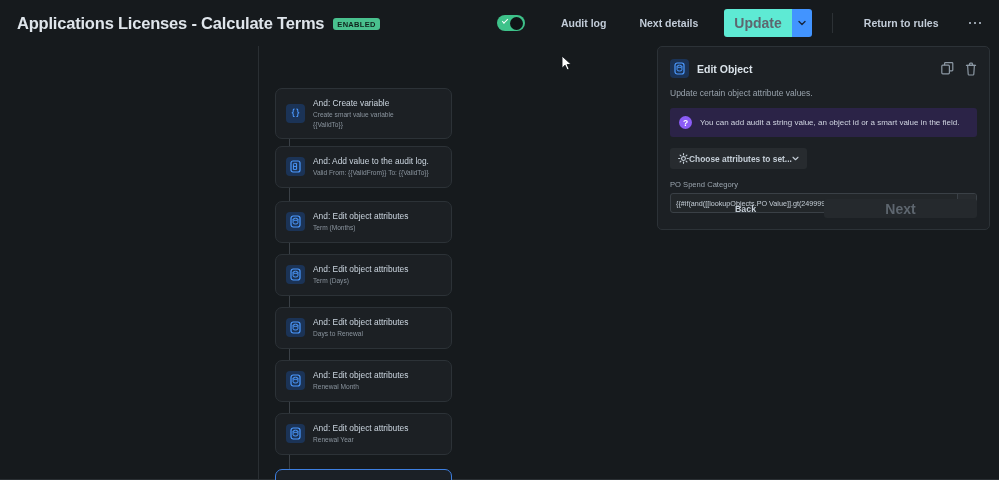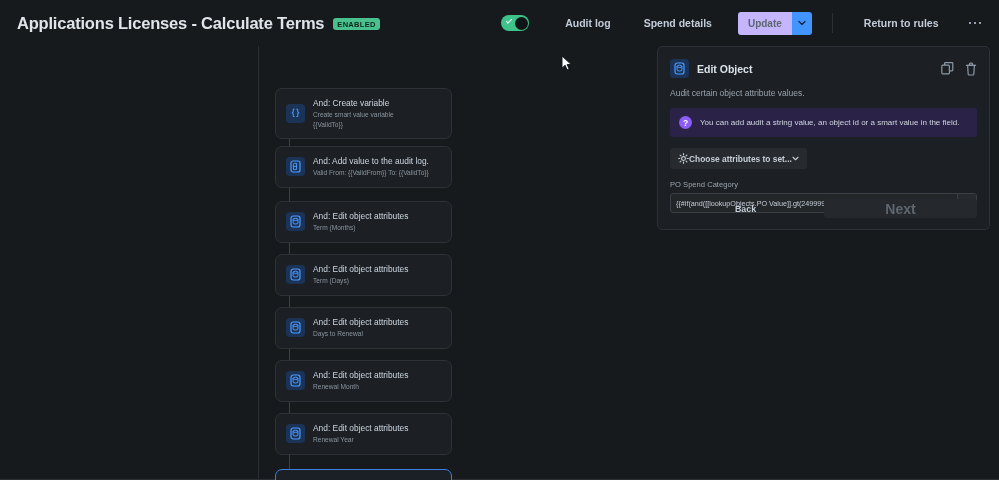--- a/index.html
+++ b/index.html
@@ -56,22 +56,22 @@
     border-left: 1.6px solid #ffffff;
     border-bottom: 1.6px solid #ffffff;
     transform: rotate(-45deg);
   }
   .tb-link {
     font-size: 10.5px; font-weight: 700; color: #c2ccd8;
     padding: 6px 11px; border-radius: 3px; white-space: nowrap;
   }
   .update-group { display: flex; align-items: stretch; margin-left: 4px; }
   .update-btn {
-    font-size: 10px; font-weight: 700; color: #5e666f;
-    background: #c4b5fd;
+    font-size: 14px; font-weight: 700; color: #5e666f;
+    background: #5eead4;
     padding: 6px 10px; border-radius: 3px 0 0 3px;
     display: flex; align-items: center;
   }
   .update-caret {
     background: #4294ff;
     width: 20px; border-radius: 0 3px 3px 0;
     display: flex; align-items: center; justify-content: center;
   }
   .update-caret svg { display: block; }
   .sep {
@@ -234,21 +234,21 @@
   <div>
     <span class="page-title">Applications Licenses - Calculate Terms</span><span class="enabled-badge">ENABLED</span>
   </div>
 
   <div class="topbar-right">
     <div class="toggle">
       <div class="knob"></div>
       <div class="check"></div>
     </div>
     <div class="tb-link">Audit log</div>
-    <div class="tb-link">Spend details</div>
+    <div class="tb-link">Next details</div>
     <div class="update-group">
       <div class="update-btn">Update</div>
       <div class="update-caret">
         <svg width="8" height="6" viewBox="0 0 8 6">
           <path d="M1 1.5 L4 4.5 L7 1.5" stroke="#16263f" stroke-width="1.4" fill="none" stroke-linecap="round" stroke-linejoin="round"></path>
         </svg>
       </div>
     </div>
     <div class="sep"></div>
     <div class="tb-link">Return to rules</div>
@@ -403,21 +403,21 @@
         <rect x="0.8" y="3.2" width="7.6" height="8.6" rx="1" fill="none" stroke="#8c98a4" stroke-width="1.2"></rect>
         <path d="M3.6 3.2 V1.4 a0.8 0.8 0 0 1 0.8 -0.8 H11 a0.8 0.8 0 0 1 0.8 0.8 V8 a0.8 0.8 0 0 1 -0.8 0.8 H8.4" fill="none" stroke="#8c98a4" stroke-width="1.2"></path>
       </svg>
       <svg width="12" height="14" viewBox="0 0 12 14">
         <path d="M1.4 3.3 h9.2 M4.6 3.3 V1.9 a0.7 0.7 0 0 1 0.7 -0.7 h1.4 a0.7 0.7 0 0 1 0.7 0.7 V3.3" fill="none" stroke="#8c98a4" stroke-width="1.2" stroke-linecap="round"></path>
         <path d="M2.6 3.3 L3.2 12.3 a0.8 0.8 0 0 0 0.8 0.7 h4 a0.8 0.8 0 0 0 0.8 -0.7 L9.4 3.3 Z" fill="none" stroke="#8c98a4" stroke-width="1.2" stroke-linejoin="round"></path>
       </svg>
     </div>
   </div>
 
-  <div class="panel-desc">Audit certain object attribute values.</div>
+  <div class="panel-desc">Update certain object attribute values.</div>
 
   <div class="info-box">
     <div class="info-icon">?</div>
     <div class="info-text">You can add audit a string value, an object id or a smart value in the field.</div>
   </div>
 
   <div class="attr-select">
     <svg width="11" height="11" viewBox="0 0 12 12">
       <circle cx="6" cy="6" r="2.1" fill="none" stroke="#c5ced7" stroke-width="1.2"></circle>
       <g stroke="#c5ced7" stroke-width="1.2" stroke-linecap="round">

